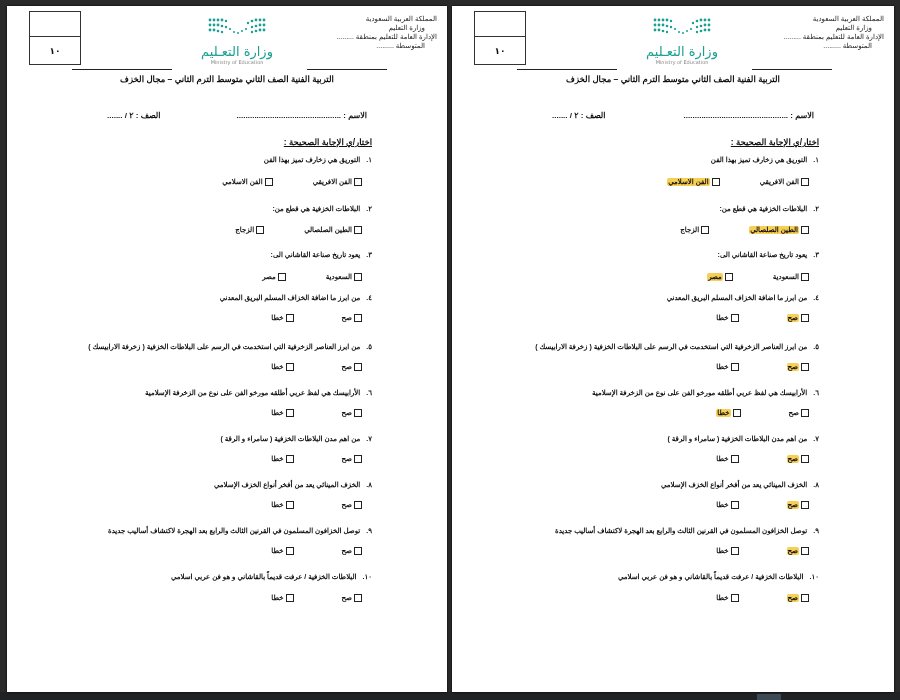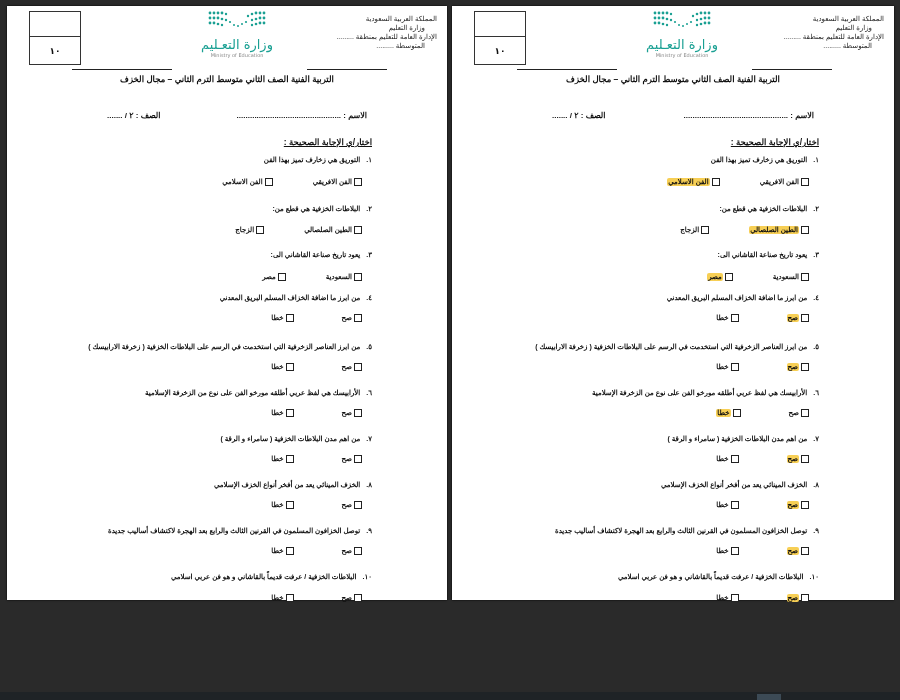--- a/index.html
+++ b/index.html
@@ -1,25 +1,25 @@
 <!DOCTYPE html>
 <html><head>
 <meta charset="utf-8">
 <style>
   html,body{margin:0;padding:0;}
   body{width:900px;height:700px;background:#2a2a2a;position:relative;overflow:hidden;font-family:"DejaVu Sans","Liberation Sans",sans-serif;}
   .bottom-strip{position:absolute;left:0;top:692px;width:900px;height:8px;background:#1f2326;}
   .bottom-strip .tab{position:absolute;left:757px;top:2px;width:24px;height:6px;background:#3c4a55;}
-  .page{position:absolute;top:6px;height:594px;background:#fff;box-shadow:0 0 2px #000;}
+  .page{position:absolute;top:6px;height:686px;background:#fff;box-shadow:0 0 2px #000;}
   .page.left{left:7px;width:440px;}
   .page.right{left:452px;width:442px;}
   .score-box{position:absolute;left:22px;top:5px;width:50px;height:52px;border:1px solid #333;}
   .score-box .top{height:24px;border-bottom:1px solid #333;}
   .score-box .num{height:27px;display:flex;align-items:center;justify-content:center;font-size:9px;font-weight:bold;color:#111;}
-  .logo{position:absolute;left:185px;top:4px;width:90px;height:50px;}
+  .logo{position:absolute;left:185px;top:11px;width:90px;height:50px;}
   .logo .word{font-family:"DejaVu Sans",sans-serif;color:#1aa093;font-size:13px;text-align:center;direction:rtl;margin-top:2px;line-height:14px;}
   .logo .eng{font-size:5px;color:#888;text-align:center;}
   .gov{position:absolute;right:10px;top:8px;width:120px;direction:rtl;text-align:right;font-size:7px;line-height:9px;color:#222;font-family:"Liberation Sans",sans-serif;}
   .gov div{white-space:nowrap;}
   .title-rule{position:absolute;top:63px;height:1px;background:#222;}
   .title{position:absolute;top:68px;left:0;width:100%;text-align:center;direction:rtl;font-size:8.5px;font-weight:bold;color:#111;font-family:"Liberation Sans",sans-serif;}
   .name-row{position:absolute;top:105px;direction:rtl;font-size:8px;font-weight:bold;color:#111;font-family:"Liberation Sans",sans-serif;white-space:nowrap;}
   .section{position:absolute;top:131px;right:75px;direction:rtl;font-size:8.5px;font-weight:bold;text-decoration:underline;color:#111;font-family:"Liberation Sans",sans-serif;}
   .q{position:absolute;right:75px;direction:rtl;text-align:right;font-size:7px;font-weight:bold;color:#111;font-family:"Liberation Sans",sans-serif;white-space:nowrap;}
   .opts{position:absolute;direction:rtl;display:flex;gap:0;font-size:7px;font-weight:bold;color:#111;font-family:"Liberation Sans",sans-serif;white-space:nowrap;}

